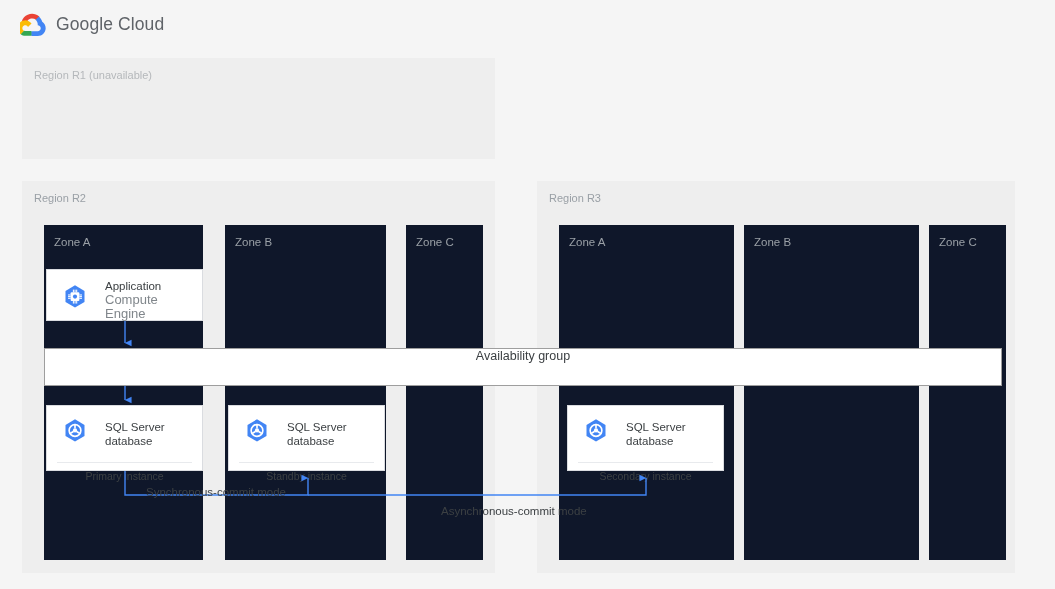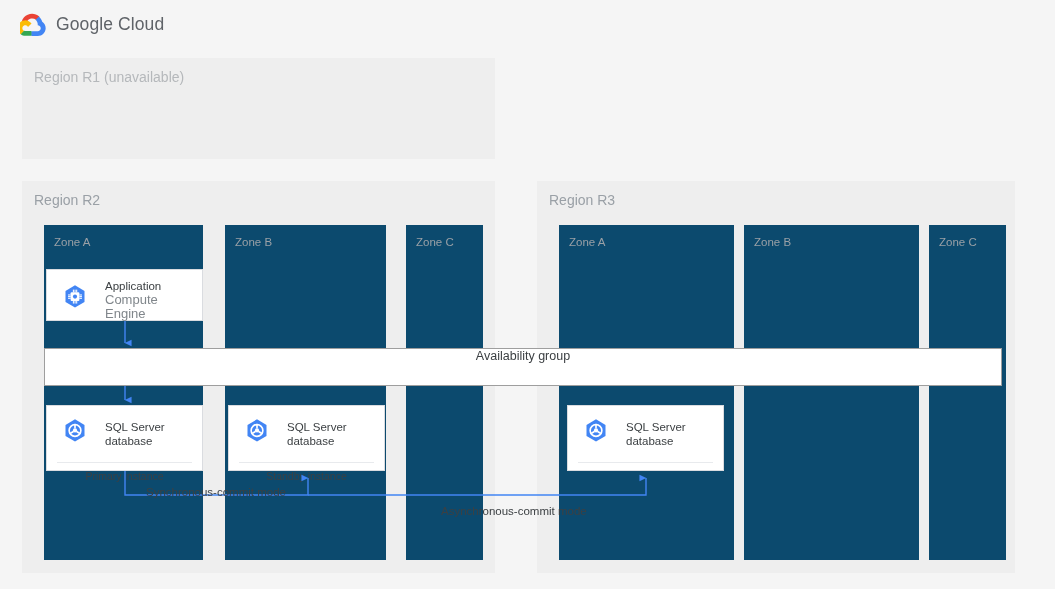--- a/index.html
+++ b/index.html
@@ -41,34 +41,34 @@
 
   
   .region {
     position: absolute;
     background: #eeeeee;
   }
   .region-label {
     position: absolute;
     left: 12px;
     top: 11px;
-    font-size: 14px;
+    font-size: 11px;
     color: #9aa0a6;
     white-space: nowrap;
   }
   .region-label.faded { color: #b5b8bb; }
 
   #region-r1 { left: 22px;  top: 58px;  width: 473px; height: 101px; }
   #region-r2 { left: 22px;  top: 181px; width: 473px; height: 392px; }
   #region-r3 { left: 537px; top: 181px; width: 478px; height: 392px; }
 
   
   .zone {
     position: absolute;
-    background: #0c4a6e;
+    background: #0f172a;
   }
   .zone-label {
     position: absolute;
     left: 10px;
     top: 11px;
     font-size: 11.5px;
     color: #9aa0a6;
     white-space: nowrap;
   }
   
@@ -289,20 +289,21 @@
       <path d="M24 12.1 L24 16.2" stroke="#ffffff" stroke-width="2.1" stroke-linecap="round"></path>
       <path d="M30.2 23.4 L26.5 21.2" stroke="#ffffff" stroke-width="2.1" stroke-linecap="round"></path>
       <path d="M17.8 23.4 L21.5 21.2" stroke="#ffffff" stroke-width="2.1" stroke-linecap="round"></path>
     </svg>
     <div class="card-text">
       <div class="card-title">SQL Server
 database</div>
     </div>
   </div>
   <div class="card-divider"></div>
+  <div class="card-footer">Secondary instance</div>
 </div>
 
 <svg id="connectors" viewBox="0 0 1055 589">
   <defs>
     <marker id="arrow-down" viewBox="0 0 10 10" refX="5" refY="9" markerWidth="5.2" markerHeight="5.2" orient="auto">
       <path d="M0.6 0 L9.4 0 L5 9.4 z" fill="#4285f4"></path>
     </marker>
     <marker id="arrow-up" viewBox="0 0 10 10" refX="5" refY="9" markerWidth="5.2" markerHeight="5.2" orient="auto">
       <path d="M0.6 0 L9.4 0 L5 9.4 z" fill="#4285f4"></path>
     </marker>

